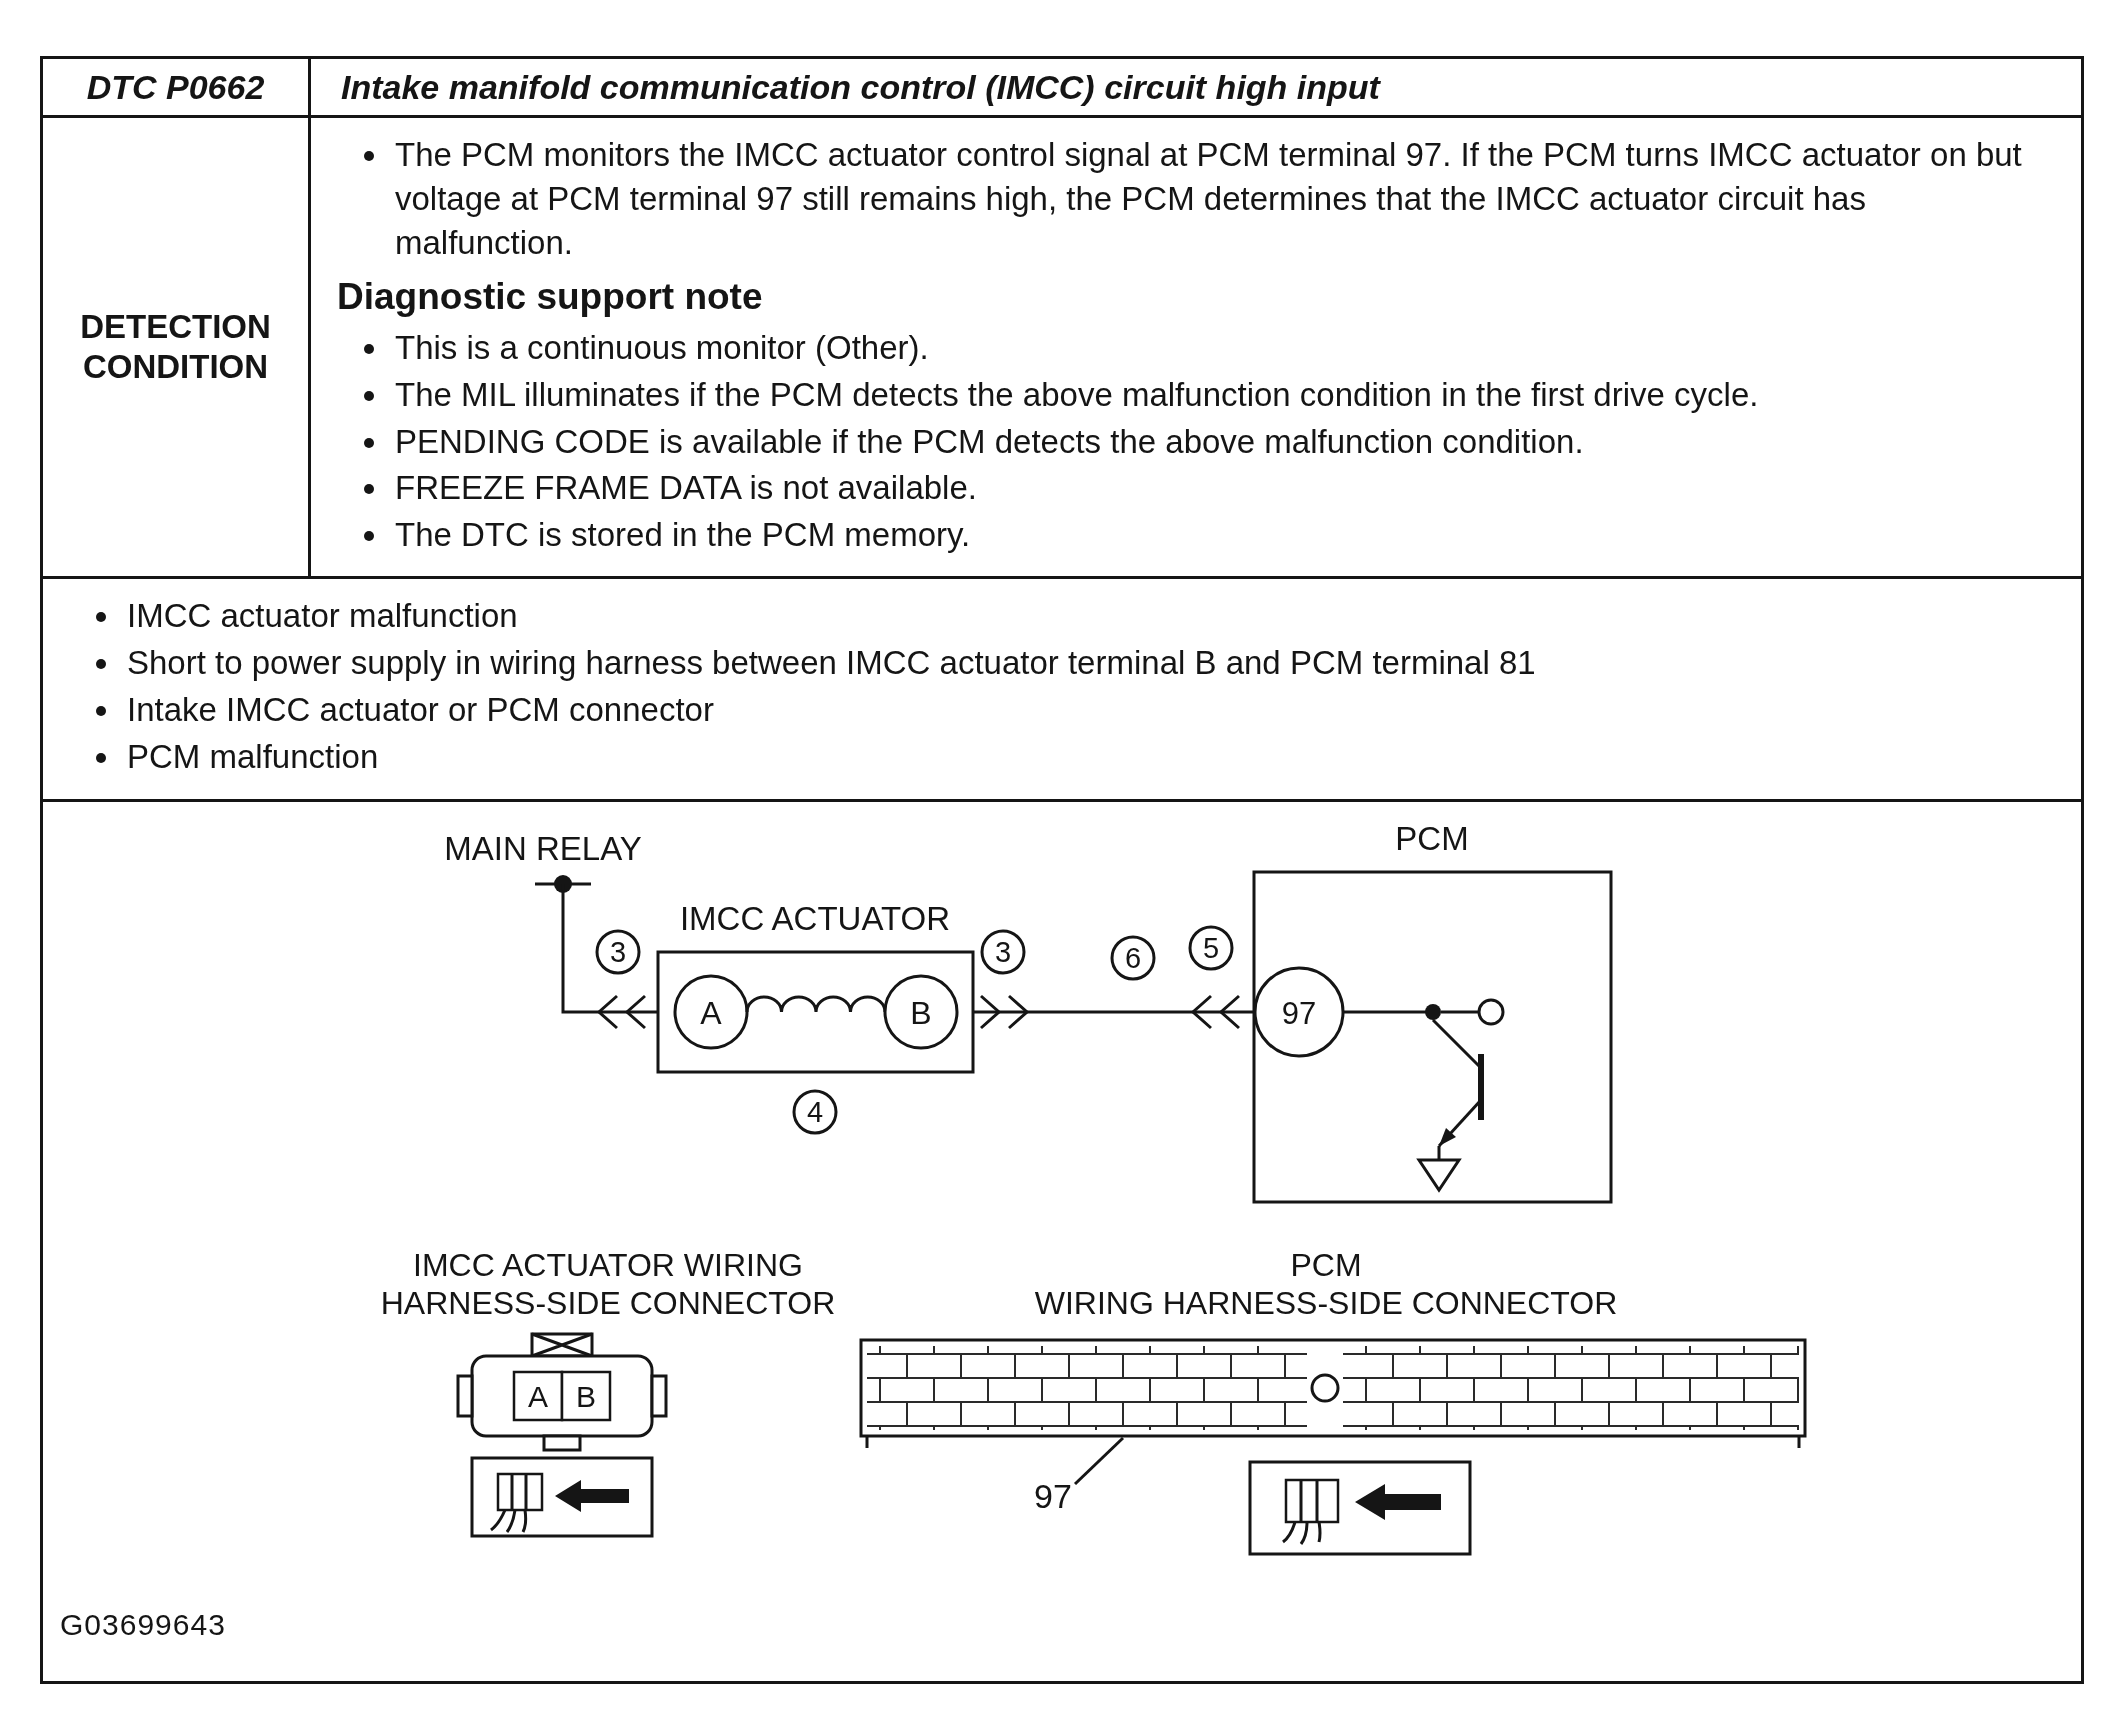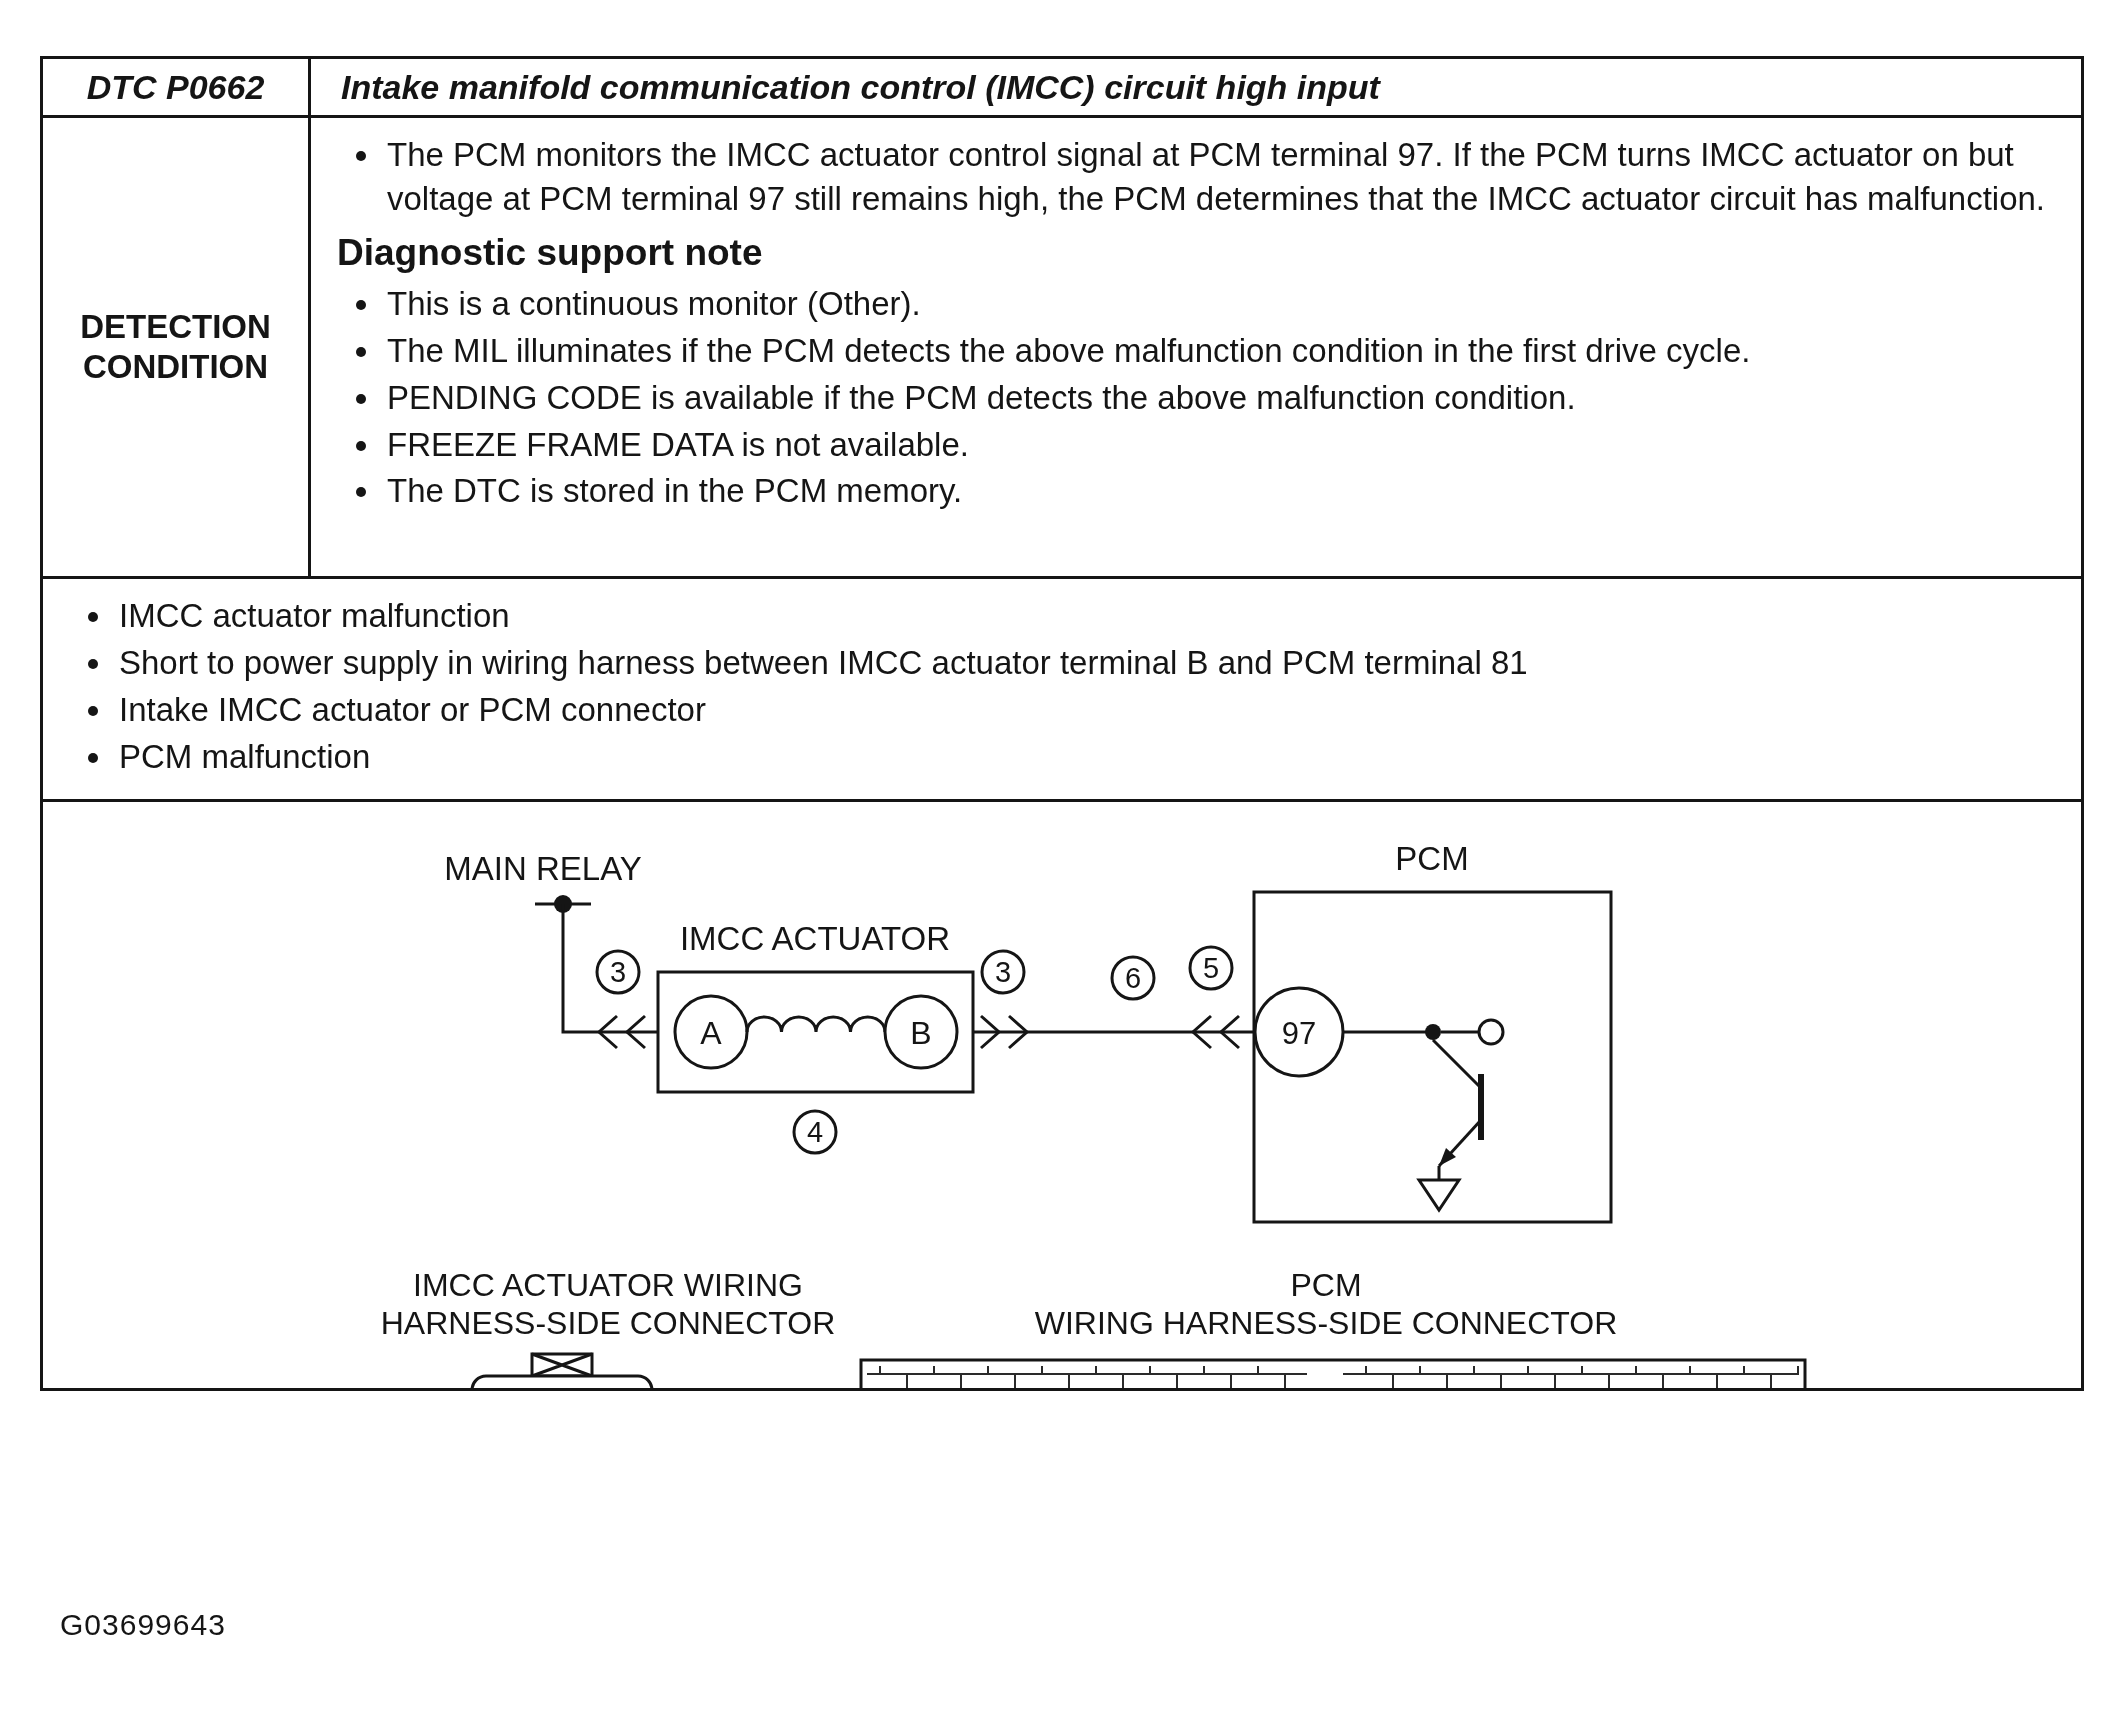--- a/index.html
+++ b/index.html
@@ -11,36 +11,36 @@
   }
   .doc-table {
     position:absolute; left:40px; top:56px; width:2044px;
     border:3px solid #151515; background:#fff;
   }
   .row { display:flex; width:100%; }
   .row + .row { border-top:3px solid #151515; }
   .header-row { height:56px; }
   .detection-row { height:461px; }
   .cause-row { height:223px; }
-  .diagram-row { height:589px; display:block; padding-top:20px; overflow:hidden; }
+  .diagram-row { height:882px; display:block; padding-top:0; overflow:hidden; }
   .label-cell {
     flex:0 0 268px; width:268px; border-right:3px solid #151515;
     display:flex; align-items:center; justify-content:center;
     text-align:center; font-weight:bold; font-size:33px; line-height:1.2;
     padding:20px;
   }
   .header-row .label-cell { font-style:italic; font-size:34px; }
   .title-cell {
     flex:1; display:flex; align-items:center;
     font-weight:bold; font-style:italic; font-size:34px; padding-left:30px;
     overflow:hidden; white-space:nowrap;
   }
   .body-cell { flex:1; overflow:hidden; padding:12px 26px 0 10px; font-size:33px; line-height:1.33; }
   ul.bullets { list-style:disc; padding-left:54px; margin:2px 0; }
-  ul.bullets li { margin:3px 8px; padding-left:4px; }
+  ul.bullets li { margin:3px 16px; padding-left:4px; }
   .subheading { font-weight:bold; font-size:37px; margin:7px 0 5px 16px; }
   .figure-code { position:absolute; left:60px; top:1608px; font-size:30px; letter-spacing:1px; }
   svg { display:block; }
   svg text { font-family:"Liberation Sans","DejaVu Sans",sans-serif; fill:#151515; }
   .wire { stroke:#151515; stroke-width:3; fill:none; }
   .thick { stroke:#151515; stroke-width:6; fill:none; }
   .boxline { stroke:#151515; stroke-width:3; fill:none; }
   .whitebox { stroke:#151515; stroke-width:3; fill:#ffffff; }
   .thinbox { stroke:#151515; stroke-width:2.5; fill:#ffffff; }
   .filled { fill:#151515; stroke:none; }

